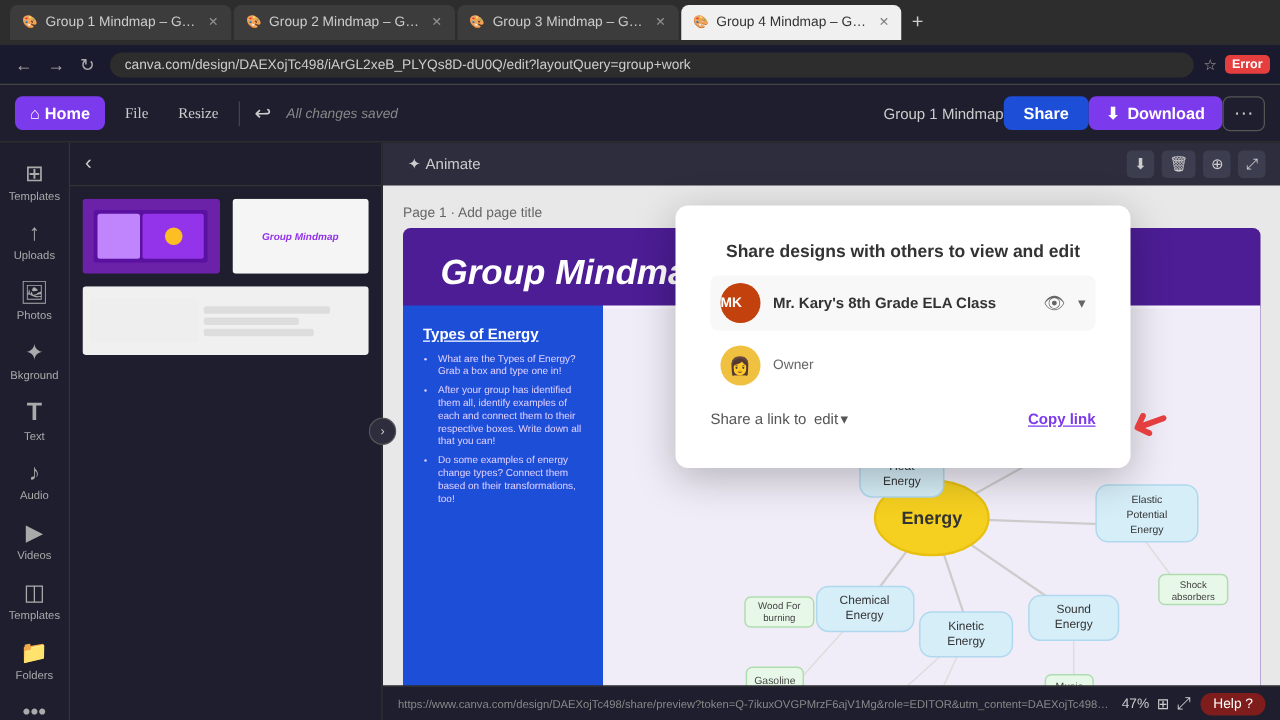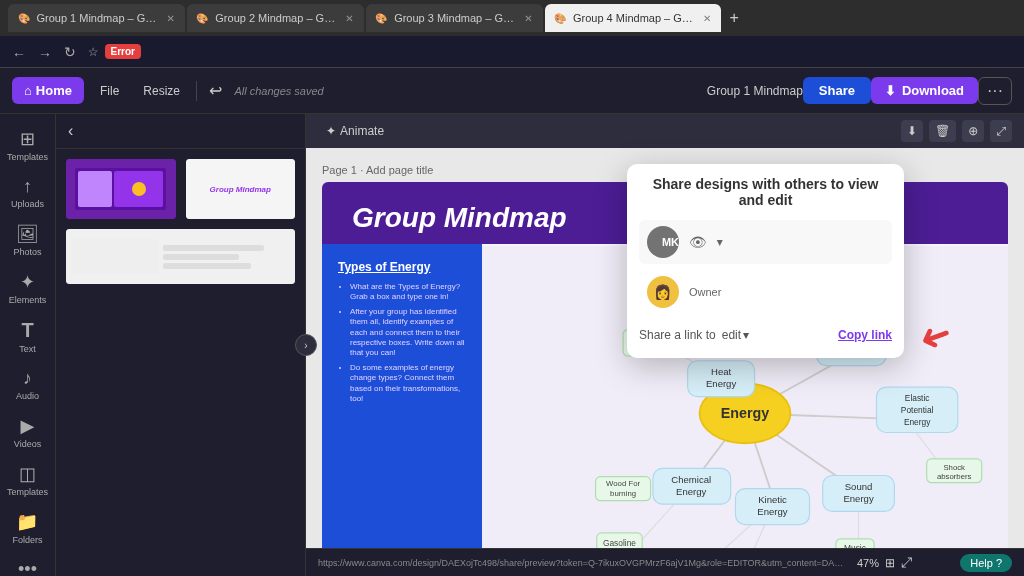--- a/index.html
+++ b/index.html
@@ -21,21 +21,21 @@
     .browser-actions { display: flex; gap: 6px; align-items: center; }
     .error-badge { background: #e53e3e; color: white; font-size: 10px; padding: 2px 6px; border-radius: 4px; font-weight: bold; }
 
     
     .app { display: flex; flex-direction: column; height: calc(576px - 68px); }
 
     
     .toolbar { background: #1e1e2e; height: 46px; display: flex; align-items: center; padding: 0 12px; gap: 8px; border-bottom: 1px solid #333; }
     .toolbar-left { display: flex; align-items: center; gap: 8px; }
     .home-btn { background: #7c3aed; color: white; border: none; border-radius: 6px; padding: 6px 12px; font-size: 13px; font-weight: 600; cursor: pointer; display: flex; align-items: center; gap: 4px; }
-    .toolbar-menu-btn { background: transparent; border: none; color: #ccc; font-size: 12px; padding: 4px 8px; cursor: pointer; border-radius: 4px; }
+    .toolbar-menu-btn { background: transparent; border: none; color: #ccc; font-size: 12px; padding: 4px 8px; cursor: pointer; border-radius: 4px; font-family: Liberation Serif, serif; }
     .separator { width: 1px; height: 20px; background: #444; }
     .undo-btn { background: transparent; border: none; color: #ccc; font-size: 16px; padding: 4px; cursor: pointer; }
     .saved-text { color: #888; font-size: 11px; font-style: italic; }
     .toolbar-right { margin-left: auto; display: flex; align-items: center; gap: 0; }
     .design-name { color: #ccc; font-size: 12px; }
     .share-btn { background: #1d4ed8; color: white; border: none; border-radius: 6px; padding: 6px 16px; font-size: 13px; font-weight: 600; cursor: pointer; }
     .download-btn { background: #7c3aed; color: white; border: none; border-radius: 6px; padding: 6px 14px; font-size: 13px; font-weight: 600; cursor: pointer; display: flex; align-items: center; gap: 6px; }
     .more-btn { background: transparent; border: 1px solid #555; color: #ccc; border-radius: 6px; padding: 4px 8px; cursor: pointer; font-size: 16px; }
 
     
@@ -76,28 +76,28 @@
     .mindmap-area { flex: 1; position: relative; background: #f8f4ff; min-height: 240px; }
     .mindmap-svg { width: 100%; height: 100%; }
 
     
     .bottom-bar { background: #1e1e2e; height: 28px; display: flex; align-items: center; padding: 0 12px; gap: 8px; border-top: 1px solid #333; position: absolute; bottom: 0; left: 0; right: 0; }
     .bottom-url { color: #888; font-size: 9px; flex: 1; overflow: hidden; white-space: nowrap; text-overflow: ellipsis; }
     .zoom-controls { display: flex; align-items: center; gap: 4px; margin-left: auto; }
     .zoom-text { color: #ccc; font-size: 11px; }
     .zoom-btn { background: transparent; border: none; color: #ccc; cursor: pointer; font-size: 12px; padding: 2px; }
     .fullscreen-btn { background: transparent; border: none; color: #ccc; cursor: pointer; font-size: 14px; }
-    .help-btn { background: #0f766e; color: white; border: none; border-radius: 12px; padding: 3px 10px; font-size: 11px; cursor: pointer; margin-left: 40px; }
-
-    
-    .share-overlay { position: absolute; top: 50px; right: 120px; background: white; border-radius: 10px; box-shadow: 0 8px 32px rgba(0,0,0,0.25); width: 277px; z-index: 100; padding: 12px; }
+    .help-btn { background: #7f1d1d; color: white; border: none; border-radius: 12px; padding: 3px 10px; font-size: 11px; cursor: pointer; }
+
+    
+    .share-overlay { position: absolute; top: 50px; right: 120px; background: white; border-radius: 10px; box-shadow: 0 8px 32px rgba(0,0,0,0.25); width: 364px; z-index: 100; padding: 28px; }
     .share-title { font-size: 14px; font-weight: 600; color: #333; margin-bottom: 12px; text-align: center; }
     .share-email-input { width: 100%; border: 1px solid #7c3aed; border-radius: 6px; padding: 8px 10px; font-size: 12px; color: #999; outline: none; margin-bottom: 10px; }
     .share-user-row { display: flex; align-items: center; gap: 10px; padding: 6px 8px; border-radius: 6px; background: #f8f8f8; margin-bottom: 6px; }
-    .mk-avatar { width: 32px; height: 32px; border-radius: 50%; background: #737373; color: white; display: flex; align-items: center; justify-content: flex-end; font-size: 11px; font-weight: 700; flex-shrink: 0; }
+    .mk-avatar { width: 32px; height: 32px; border-radius: 50%; background: #c2410c; color: white; display: flex; align-items: center; justify-content: flex-start; font-size: 11px; font-weight: 700; flex-shrink: 0; }
     .user-info { flex: 1; }
     .user-name { font-size: 12px; font-weight: 600; color: #333; }
     .user-email { font-size: 10px; color: #888; }
     .owner-badge { font-size: 11px; color: #666; }
     .eye-icon { color: #666; font-size: 14px; }
     .share-user-row-2 { display: flex; align-items: center; gap: 10px; padding: 6px 8px; margin-bottom: 10px; }
     .user-avatar-2 { width: 32px; height: 32px; border-radius: 50%; background: #f0c040; overflow: hidden; display: flex; align-items: center; justify-content: center; flex-shrink: 0; }
     .link-row { display: flex; align-items: center; justify-content: space-between; padding: 4px 0; }
     .link-text { font-size: 12px; color: #555; display: flex; align-items: center; gap: 6px; }
     .link-dropdown { font-size: 12px; color: #555; cursor: pointer; display: flex; align-items: center; gap: 2px; }
@@ -135,20 +135,21 @@
     <button class="tab-new">+</button>
   </div>
 </div>
 
 <div class="address-bar">
   <div class="nav-btns">
     <button class="nav-btn">←</button>
     <button class="nav-btn">→</button>
     <button class="nav-btn">↻</button>
   </div>
+  <input class="url-bar" type="text" value="canva.com/design/DAEXojTc498/iArGL2xeB_PLYQs8D-dU0Q/edit?layoutQuery=group+work" style="">
   <div class="browser-actions">
     <span style="color:#aaa;font-size:12px">☆</span>
     <span class="error-badge">Error</span>
   </div>
 </div>
 
 <div class="app">
 
   <div class="toolbar">
     <div class="toolbar-left">
@@ -183,21 +184,21 @@
       <div class="sidebar-icon-item">
         <span class="icon-glyph">↑</span>
         <span>Uploads</span>
       </div>
       <div class="sidebar-icon-item">
         <span class="icon-glyph">🖼</span>
         <span>Photos</span>
       </div>
       <div class="sidebar-icon-item">
         <span class="icon-glyph">✦</span>
-        <span>Elements</span>
+        <span>Bkground</span>
       </div>
       <div class="sidebar-icon-item">
         <span class="icon-glyph" style="font-size:20px;font-weight:900">T</span>
         <span>Text</span>
       </div>
       <div class="sidebar-icon-item">
         <span class="icon-glyph">♪</span>
         <span>Audio</span>
       </div>
       <div class="sidebar-icon-item">
@@ -370,20 +371,23 @@
       </div>
 
       <div class="share-overlay">
         <div class="share-title">Share designs with others to view and edit</div>
         
         
         <div class="share-user-row">
           <div class="mk-avatar">
             <span>MK</span>
           </div>
+          <div class="user-info">
+            <div class="user-name">Mr. Kary's 8th Grade ELA Class</div>
+          </div>
           <span class="eye-icon">👁</span>
           <span style="color:#666;font-size:12px">▾</span>
         </div>
 
         
         <div class="share-user-row-2">
           <div class="user-avatar-2">
             <span style="font-size:14px">👩</span>
           </div>
           <span class="owner-badge">Owner</span>

